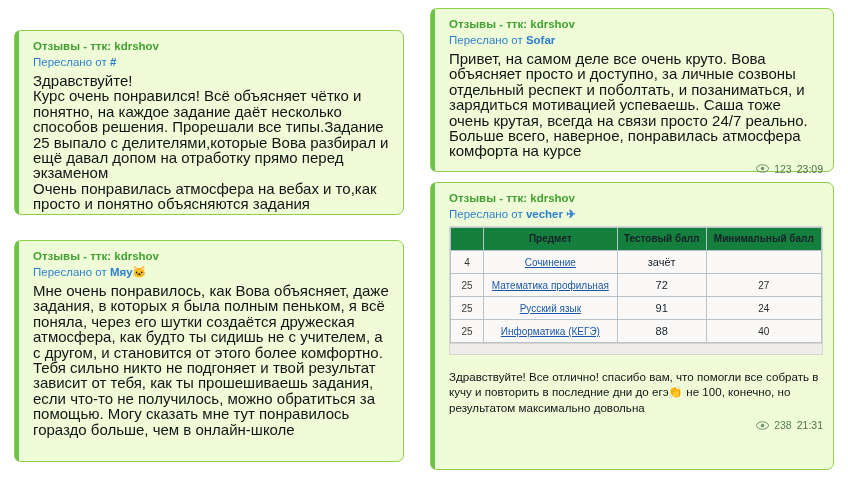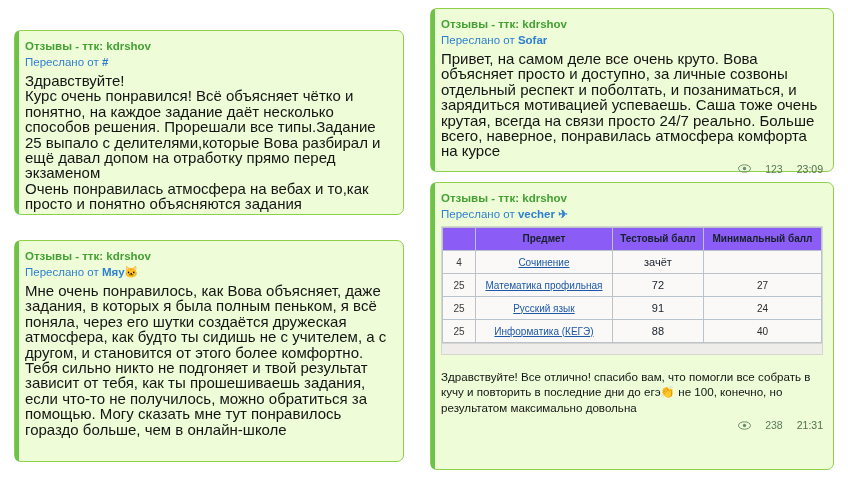--- a/index.html
+++ b/index.html
@@ -18,21 +18,21 @@
     position: relative;
     width: 848px;
     height: 483px;
   }
   .card {
     position: absolute;
     background: #eefdd8;
     border: 1px solid #8fd04a;
     border-radius: 7px;
     box-sizing: border-box;
-    padding: 8px 10px 6px 10px;
+    padding: 8px 10px 6px 18px;
     color: #1b1b1b;
   }
   .card-green-strip {
     position: absolute;
     left: 0;
     top: 0;
     bottom: 0;
     width: 4px;
     background: #6cc24a;
     border-radius: 7px 0 0 7px;
@@ -54,21 +54,21 @@
   .body-text {
     font-size: 15px;
     line-height: 15.4px;
     color: #141414;
     white-space: pre-wrap;
   }
   .meta {
     display: flex;
     align-items: center;
     justify-content: flex-end;
-    gap: 14px;
+    gap: 5px;
     margin-top: 4px;
     color: #5c7a5c;
     font-size: 10.5px;
   }
   .eye {
     display: inline-block;
     width: 13px;
     height: 9px;
     position: relative;
   }
@@ -100,21 +100,21 @@
     font-size: 10px;
     background: #faf9f7;
   }
   table.score th, table.score td {
     border: 1px solid #b9c3cc;
     padding: 5px 3px;
     text-align: center;
     color: #16202b;
   }
   table.score thead th {
-    background: #8b5cf6;
+    background: #15803d;
     font-weight: bold;
     font-size: 10px;
     line-height: 12px;
   }
   table.score td.subject {
     color: #1d58a8;
     text-decoration: underline;
     font-size: 10px;
     text-align: center;
   }

